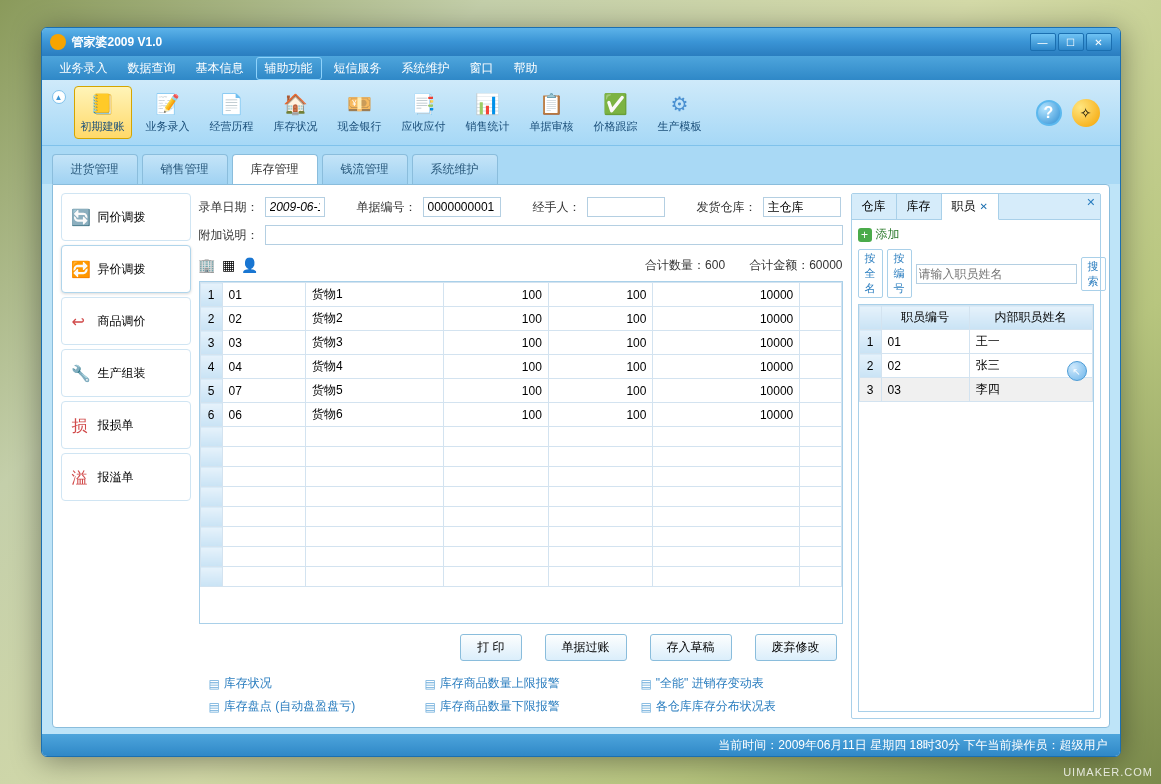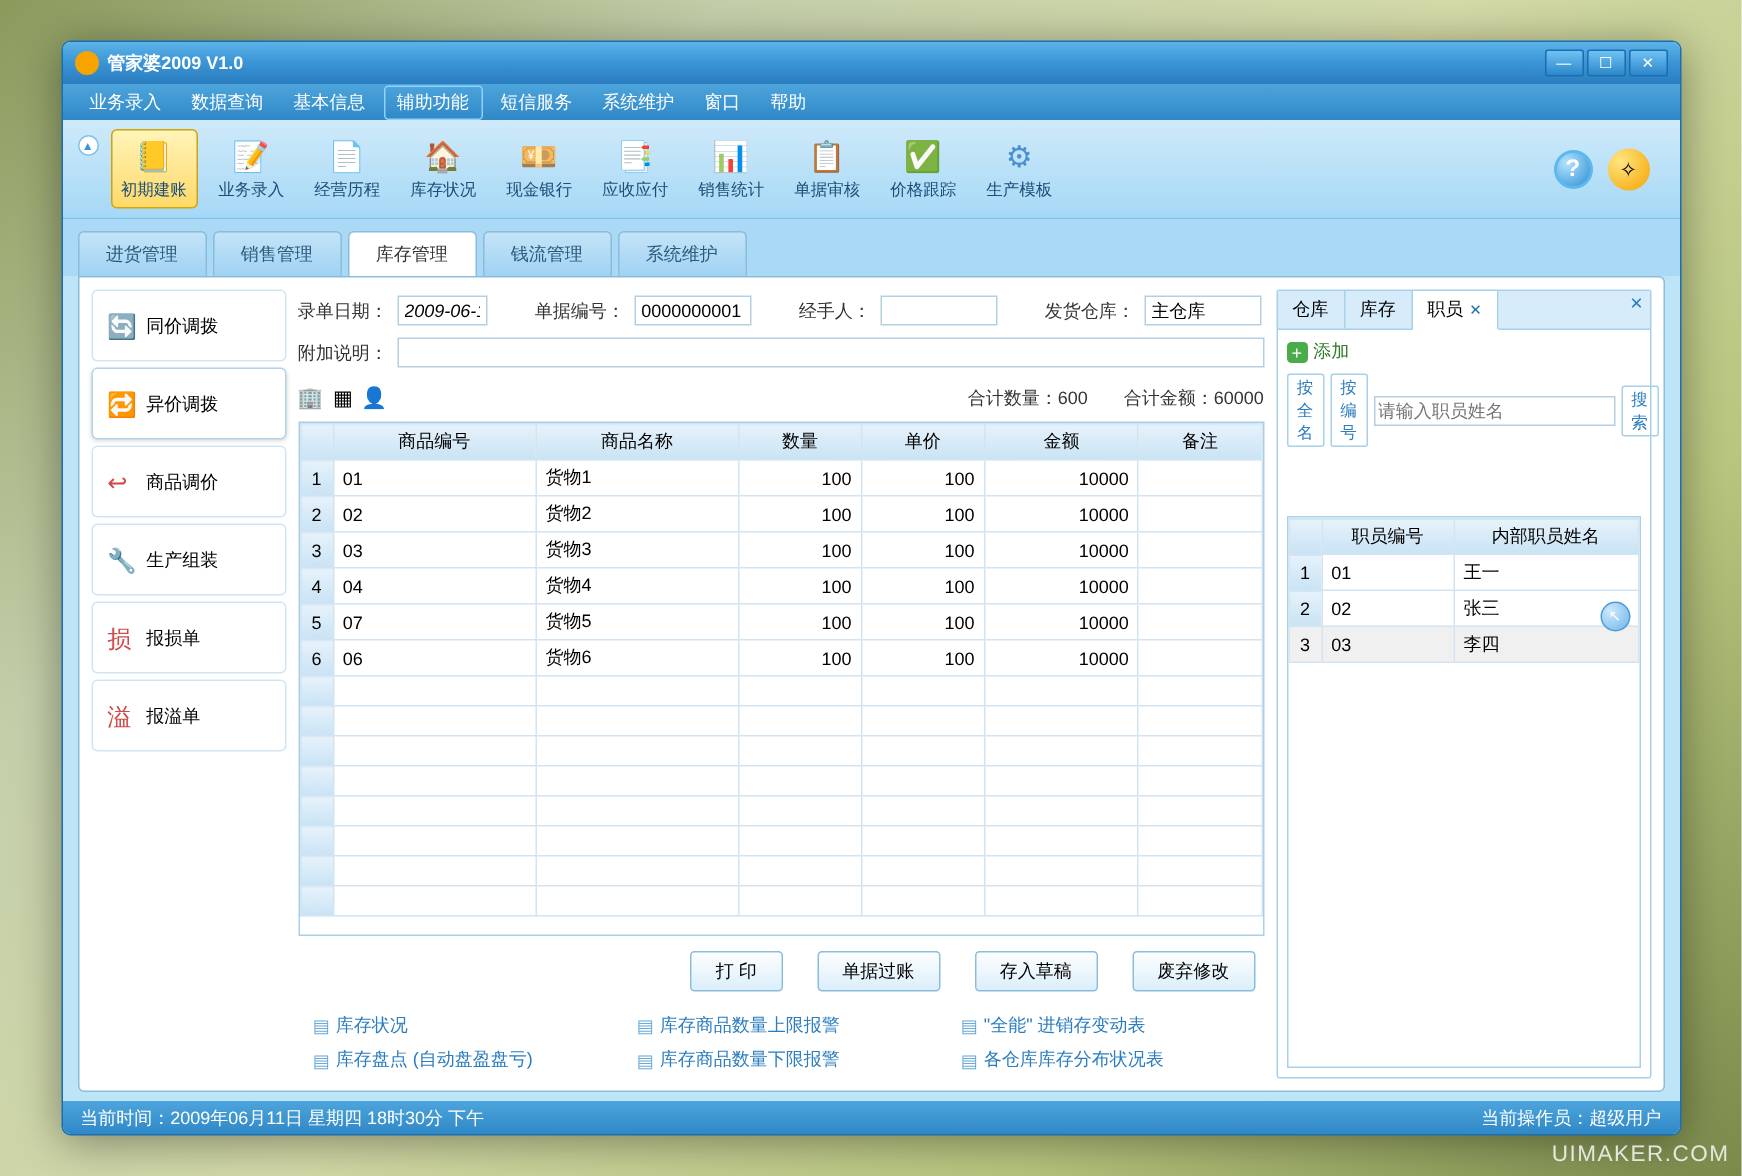--- a/index.html
+++ b/index.html
@@ -54,24 +54,24 @@
 .rp-tabs { display: flex; background: #d6ecfa; border-bottom: 1px solid #a9d0e9; }
 .rp-tab { padding: 4px 10px; border-right: 1px solid #a9d0e9; cursor: pointer; display: flex; align-items: center; gap: 4px; }
 .rp-tab.active { background: #fff; border-bottom: 1px solid #fff; margin-bottom: -1px; }
 .rp-tab .close-x { font-size: 10px; color: #1b6fb0; }
 .rp-body { padding: 6px; display: flex; flex-direction: column; gap: 6px; flex: 1; min-height: 0; }
 .add-row { display: flex; align-items: center; gap: 4px; color: #2c7a2c; cursor: pointer; }
 .add-row::before { content: "+"; background: #4aab4a; color: #fff; width: 14px; height: 14px; border-radius: 3px; text-align: center; line-height: 14px; }
 .search-row { display: flex; gap: 4px; align-items: center; }
 .search-row .chip { border: 1px solid #a9d0e9; padding: 1px 6px; border-radius: 2px; color: #2a7dbf; cursor: pointer; font-size: 11px; }
 .search-row input { flex: 1; border: 1px solid #b4cfe2; padding: 2px; height: 20px; }
-.emp-grid { flex: 1; border: 1px solid #a9d0e9; overflow: auto; position: relative; margin-top: 40px; }
+.emp-grid { flex: 1; border: 1px solid #a9d0e9; overflow: auto; position: relative; }
 .ptr-badge { position: absolute; right: 6px; top: 56px; width: 20px; height: 20px; border-radius: 50%; background: radial-gradient(circle at 30% 30%, #cfe9fc, #6db5ea); border: 1px solid #4c9cd6; display: flex; align-items: center; justify-content: center; color: #fff; font-size: 10px; }
-.statusbar { height: 22px; background: linear-gradient(to bottom, #4ea5dc, #2f88c7); color: #fff; display: flex; align-items: center; padding: 0 12px; justify-content: space-between; }
-.watermark { position: absolute; right: 8px; bottom: 6px; color: rgba(255,255,255,0.8); font-size: 15px; letter-spacing: 1px; }
+.statusbar { height: 22px; background: linear-gradient(to bottom, #4ea5dc, #2f88c7); color: #fff; display: flex; align-items: center; padding: 0 12px; justify-content: flex-end; }
+.watermark { position: absolute; right: 8px; bottom: 6px; color: rgba(255,255,255,0.8); font-size: 11px; letter-spacing: 1px; }
 tr.selected td { background: #f0f0f0; }
 </style>
 </head>
 <body>
 
 <div class="window">
   <div class="titlebar">
     <span class="app-icon"></span>
     <span class="title">管家婆2009 V1.0</span>
     <div class="win-btns">
@@ -204,29 +204,20 @@
         </div>
         <div class="totals">
           <span><span>合计数量：</span><span>600</span></span>
           <span><span>合计金额：</span><span>60000</span></span>
         </div>
       </div>
 
       <div class="grid-wrap">
         <table id="maingrid">
             <tbody>
-              <tr>
-                <th class="rownum"></th>
-                <th>商品编号</th>
-                <th>商品名称</th>
-                <th>数量</th>
-                <th>单价</th>
-                <th>金额</th>
-                <th>备注</th>
-              </tr>
               <tr>
                 <td class="rownum">1</td>
                 <td>01</td>
                 <td>货物1</td>
                 <td class="num">100</td>
                 <td class="num">100</td>
                 <td class="num">10000</td>
                 <td></td>
               </tr>
               <tr>

